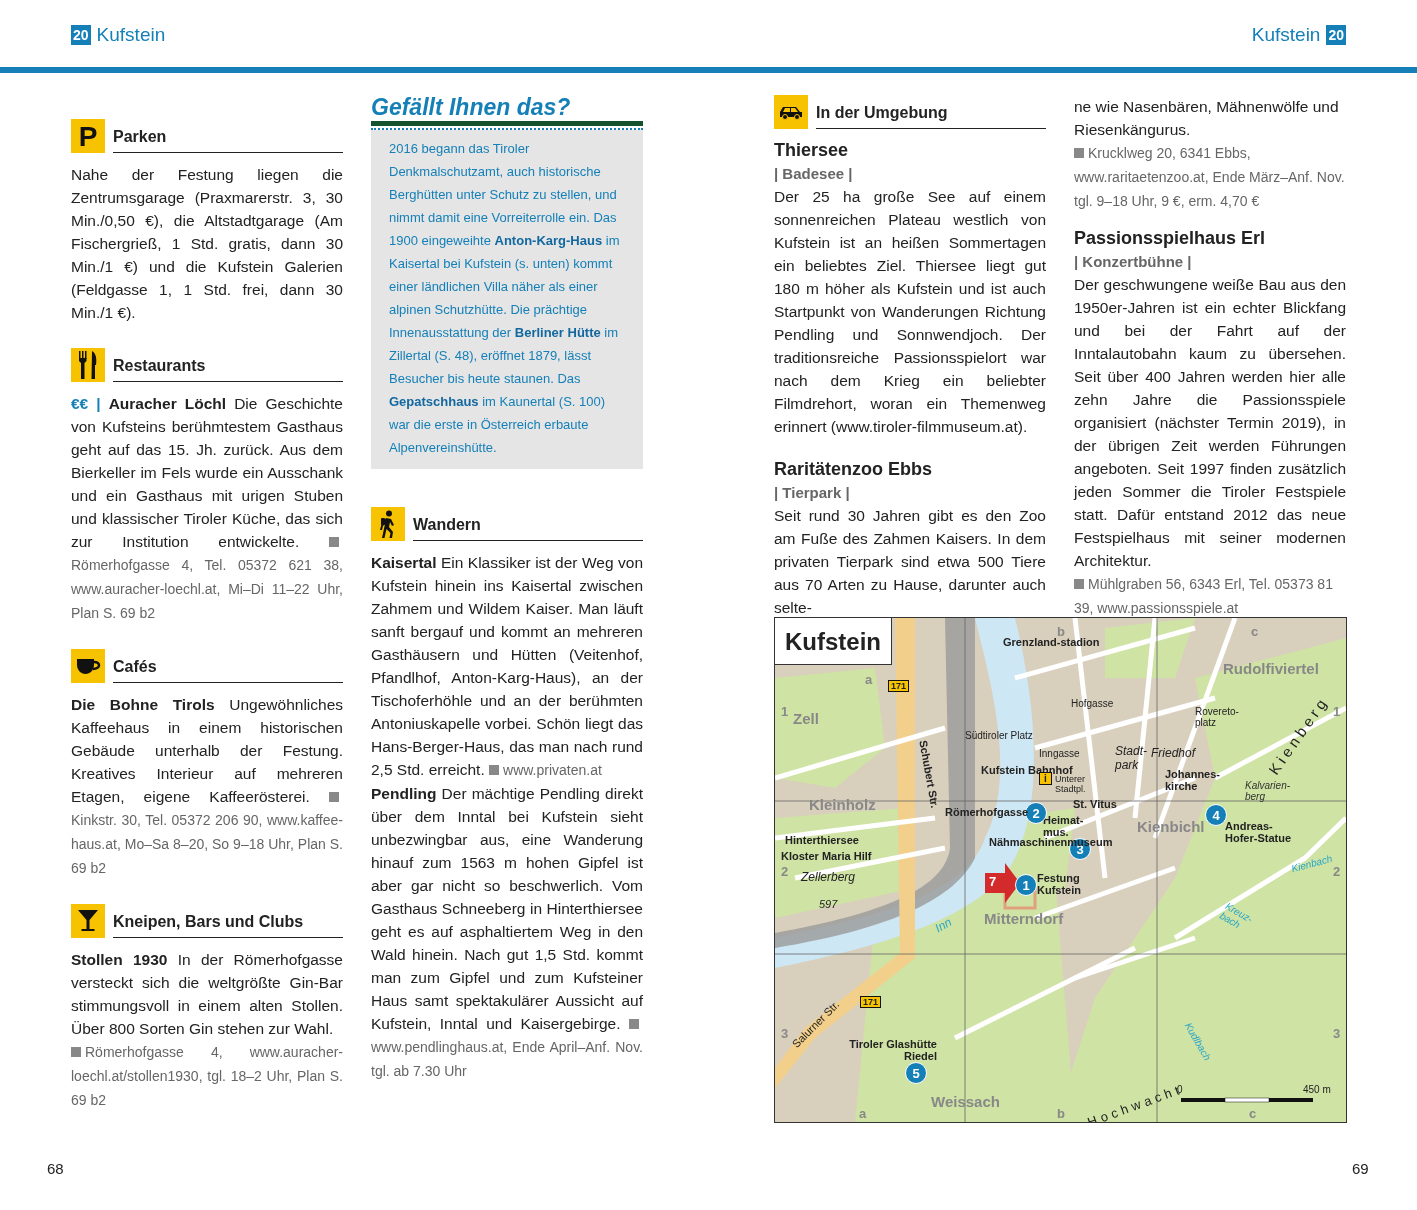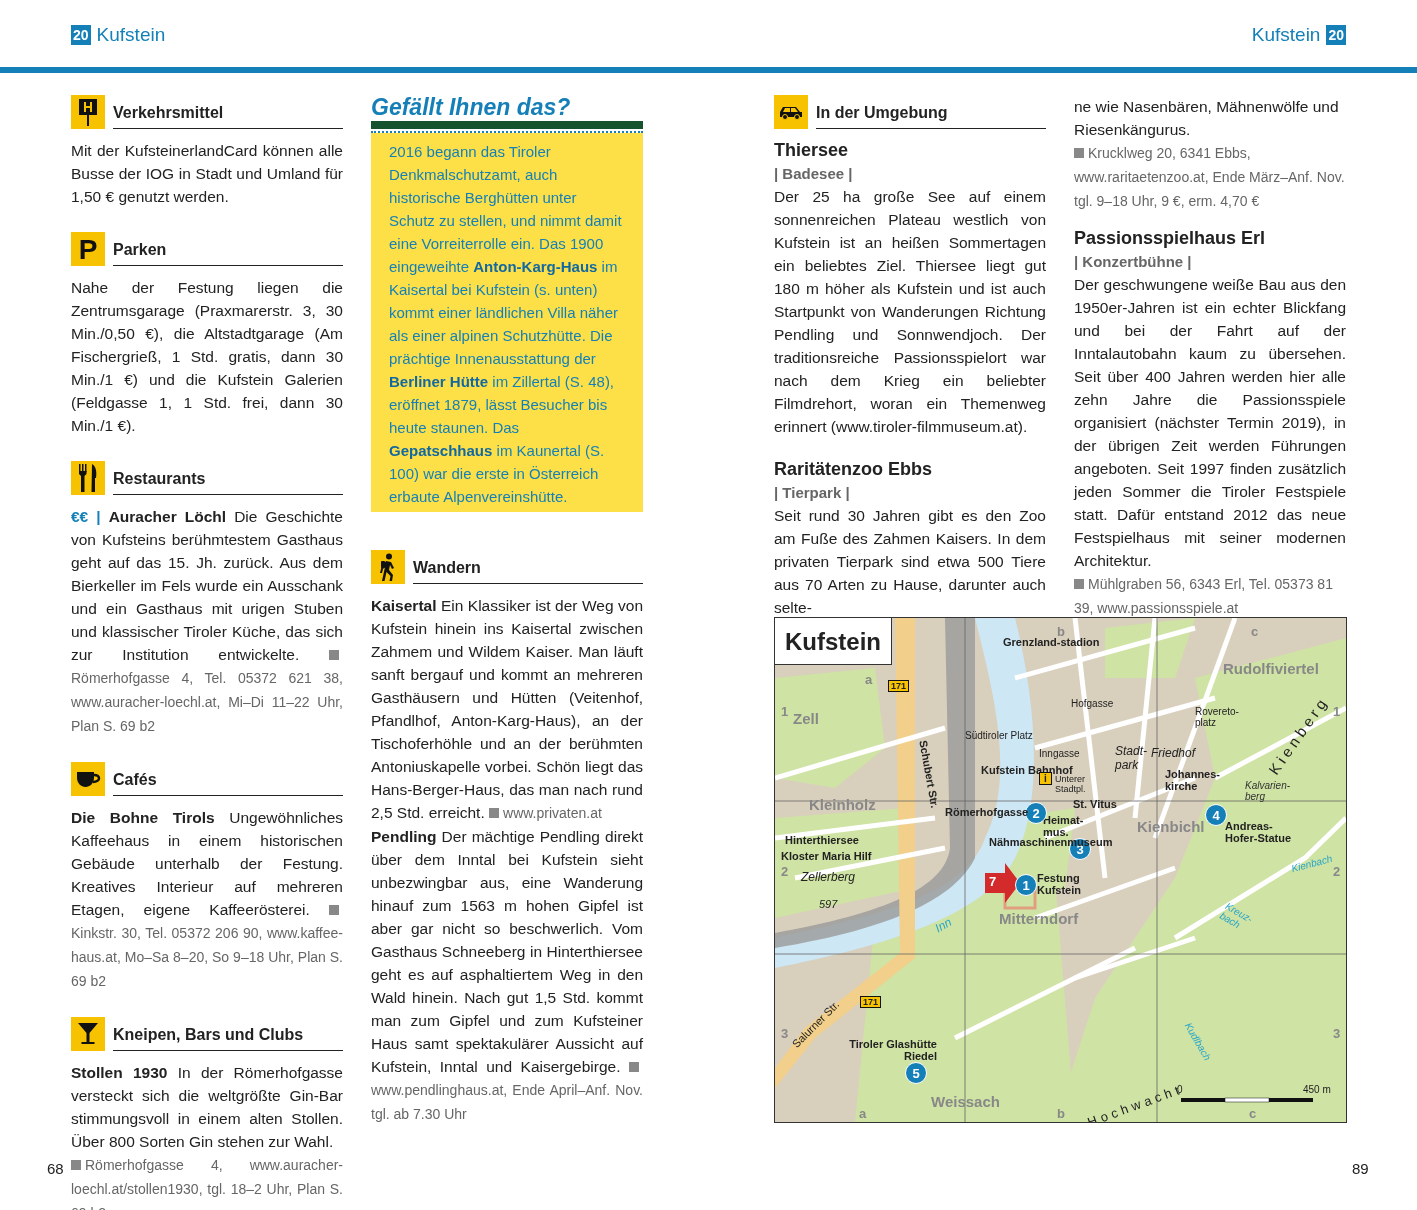--- a/index.html
+++ b/index.html
@@ -12,23 +12,23 @@
   .topbar { position:absolute; top:67px; left:0; width:1417px; height:6px; background:#1580b8; }
   .col { position:absolute; font-size:15.5px; line-height:23px; }
   .sec-head { display:flex; align-items:flex-end; gap:8px; margin-bottom:10px; }
   .sec-icon { width:34px; height:34px; background:#f7c200; display:flex; align-items:center; justify-content:center; flex:none; }
   .sec-title { flex:1; border-bottom:1.5px solid #222; font-weight:bold; font-size:16px; padding-bottom:4px; }
   p { margin:0; text-align:justify; }
   b { font-weight:bold; }
   .meta { color:#666; font-size:14px; }
   .sq { display:inline-block; width:10px; height:10px; background:#888; margin-right:4px; vertical-align:0; }
   .euro { color:#1580b8; font-weight:bold; }
-  .box-title { color:#1580b8; font-style:italic; font-weight:bold; font-size:23px; border-bottom:8px solid #14532d; padding-bottom:2px; }
+  .box-title { color:#1580b8; font-style:italic; font-weight:bold; font-size:23px; border-bottom:5px solid #14532d; padding-bottom:2px; }
   .box-dots { border-top:2px dotted #1580b8; margin-top:2px; }
-  .box-body { background:#fde047; color:#1580b8; padding:7px 18px 4px 18px; font-size:15px; line-height:23px; }
+  .box-body { background:#e5e5e5; color:#1580b8; padding:7px 18px 10px 18px; font-size:13px; line-height:23px; }
   .box-body b { color:#1268a0; }
   .entry-title { font-weight:bold; font-size:18px; margin-top:4px; }
   .entry-tag { color:#666; font-weight:bold; font-size:15px; }
   .pagenum { position:absolute; top:1160px; font-size:15px; color:#222; }
   .map { position:absolute; left:774px; top:617px; width:571px; height:504px; border:1px solid #333; overflow:hidden; background:#d9cfbd; }
   .map svg { position:absolute; left:0; top:0; }
   .map-title { position:absolute; left:0; top:0; background:#fff; border-right:1px solid #333; border-bottom:1px solid #333;
                font-size:24px; font-weight:bold; padding:10px 10px 8px 10px; }
   .ml { position:absolute; font-size:10px; color:#222; white-space:nowrap; }
   .ml.b { font-weight:bold; font-size:11px; }
@@ -46,35 +46,20 @@
   <span>Kufstein</span>
 </div>
 <div class="hdr hdr-right">
   <span>Kufstein</span>
   <span class="num">20</span>
 </div>
 <div class="topbar"></div>
 
 <div class="col" style="left:71px; top:95px; width:272px;">
 
-  <div>
-    <div class="sec-head">
-      <div class="sec-icon">
-        <svg width="24" height="28" viewBox="0 0 24 28">
-            <rect x="3" y="1" width="18" height="16" fill="#111"></rect>
-            <rect x="8" y="4" width="2" height="10" fill="#f7c200"></rect>
-            <rect x="14" y="4" width="2" height="10" fill="#f7c200"></rect>
-            <rect x="8" y="8" width="8" height="2" fill="#f7c200"></rect>
-            <rect x="11" y="17" width="2" height="11" fill="#111"></rect>
-          </svg>
-      </div>
-      <div class="sec-title">Verkehrsmittel</div>
-    </div>
-    <p>Mit der KufsteinerlandCard können alle Busse der IOG in Stadt und Umland für 1,50 € genutzt werden.</p>
-  </div>
 
   <div style="margin-top:24px;">
     <div class="sec-head">
       <div class="sec-icon">
         <span style="font-weight:bold;font-size:28px;color:#111;">P</span>
       </div>
       <div class="sec-title">Parken</div>
     </div>
     <p>Nahe der Festung liegen die Zentrumsgarage (Praxmarerstr. 3, 30 Min./0,50 €), die Altstadtgarage (Am Fischergrieß, 1 Std. gratis, dann 30 Min./1 €) und die Kufstein Galerien (Feldgasse 1, 1 Std. frei, dann 30 Min./1 €).</p>
   </div>
@@ -244,21 +229,21 @@
       <rect x="450" y="480" width="44" height="4" fill="#fff" stroke="#111" stroke-width="0.5"></rect>
       <rect x="494" y="480" width="44" height="4" fill="#111"></rect>
   </svg>
 
   <div class="map-title">Kufstein</div>
 
   <span class="ml dist" style="left:18px;top:92px;">Zell</span>
   <span class="ml dist" style="left:34px;top:178px;">Kleinholz</span>
   <span class="ml dist" style="left:448px;top:42px;">Rudolfiviertel</span>
   <span class="ml dist" style="left:362px;top:200px;">Kienbichl</span>
-  <span class="ml dist" style="left:224px;top:292px;">Mitterndorf</span>
+  <span class="ml dist" style="left:209px;top:292px;">Mitterndorf</span>
   <span class="ml dist" style="left:156px;top:475px;">Weissach</span>
 
   <span class="ml b" style="left:228px;top:18px;">Grenzland-stadion</span>
   <span class="ml b" style="left:206px;top:146px;">Kufstein Bahnhof</span>
   <span class="ml" style="left:190px;top:112px;">Südtiroler Platz</span>
   <span class="ml" style="left:264px;top:130px;">Inngasse</span>
   <span class="ml" style="left:296px;top:80px;">Hofgasse</span>
   <span class="ml b" style="left:10px;top:216px;">Hinterthiersee</span>
   <span class="ml b" style="left:6px;top:232px;">Kloster Maria Hilf</span>
   <span class="ml b" style="left:298px;top:180px;">St. Vitus</span>
@@ -317,13 +302,13 @@
   <span class="ml grid" style="left:6px;top:408px;">3</span>
   <span class="ml grid" style="left:558px;top:86px;">1</span>
   <span class="ml grid" style="left:558px;top:246px;">2</span>
   <span class="ml grid" style="left:558px;top:408px;">3</span>
 
   <span class="ml" style="left:402px;top:466px;">0</span>
   <span class="ml" style="left:528px;top:466px;">450 m</span>
 </div>
 
 <div class="pagenum" style="left:47px;">68</div>
-<div class="pagenum" style="left:1352px;">89</div>
+<div class="pagenum" style="left:1352px;">69</div>
 
 </body></html>

